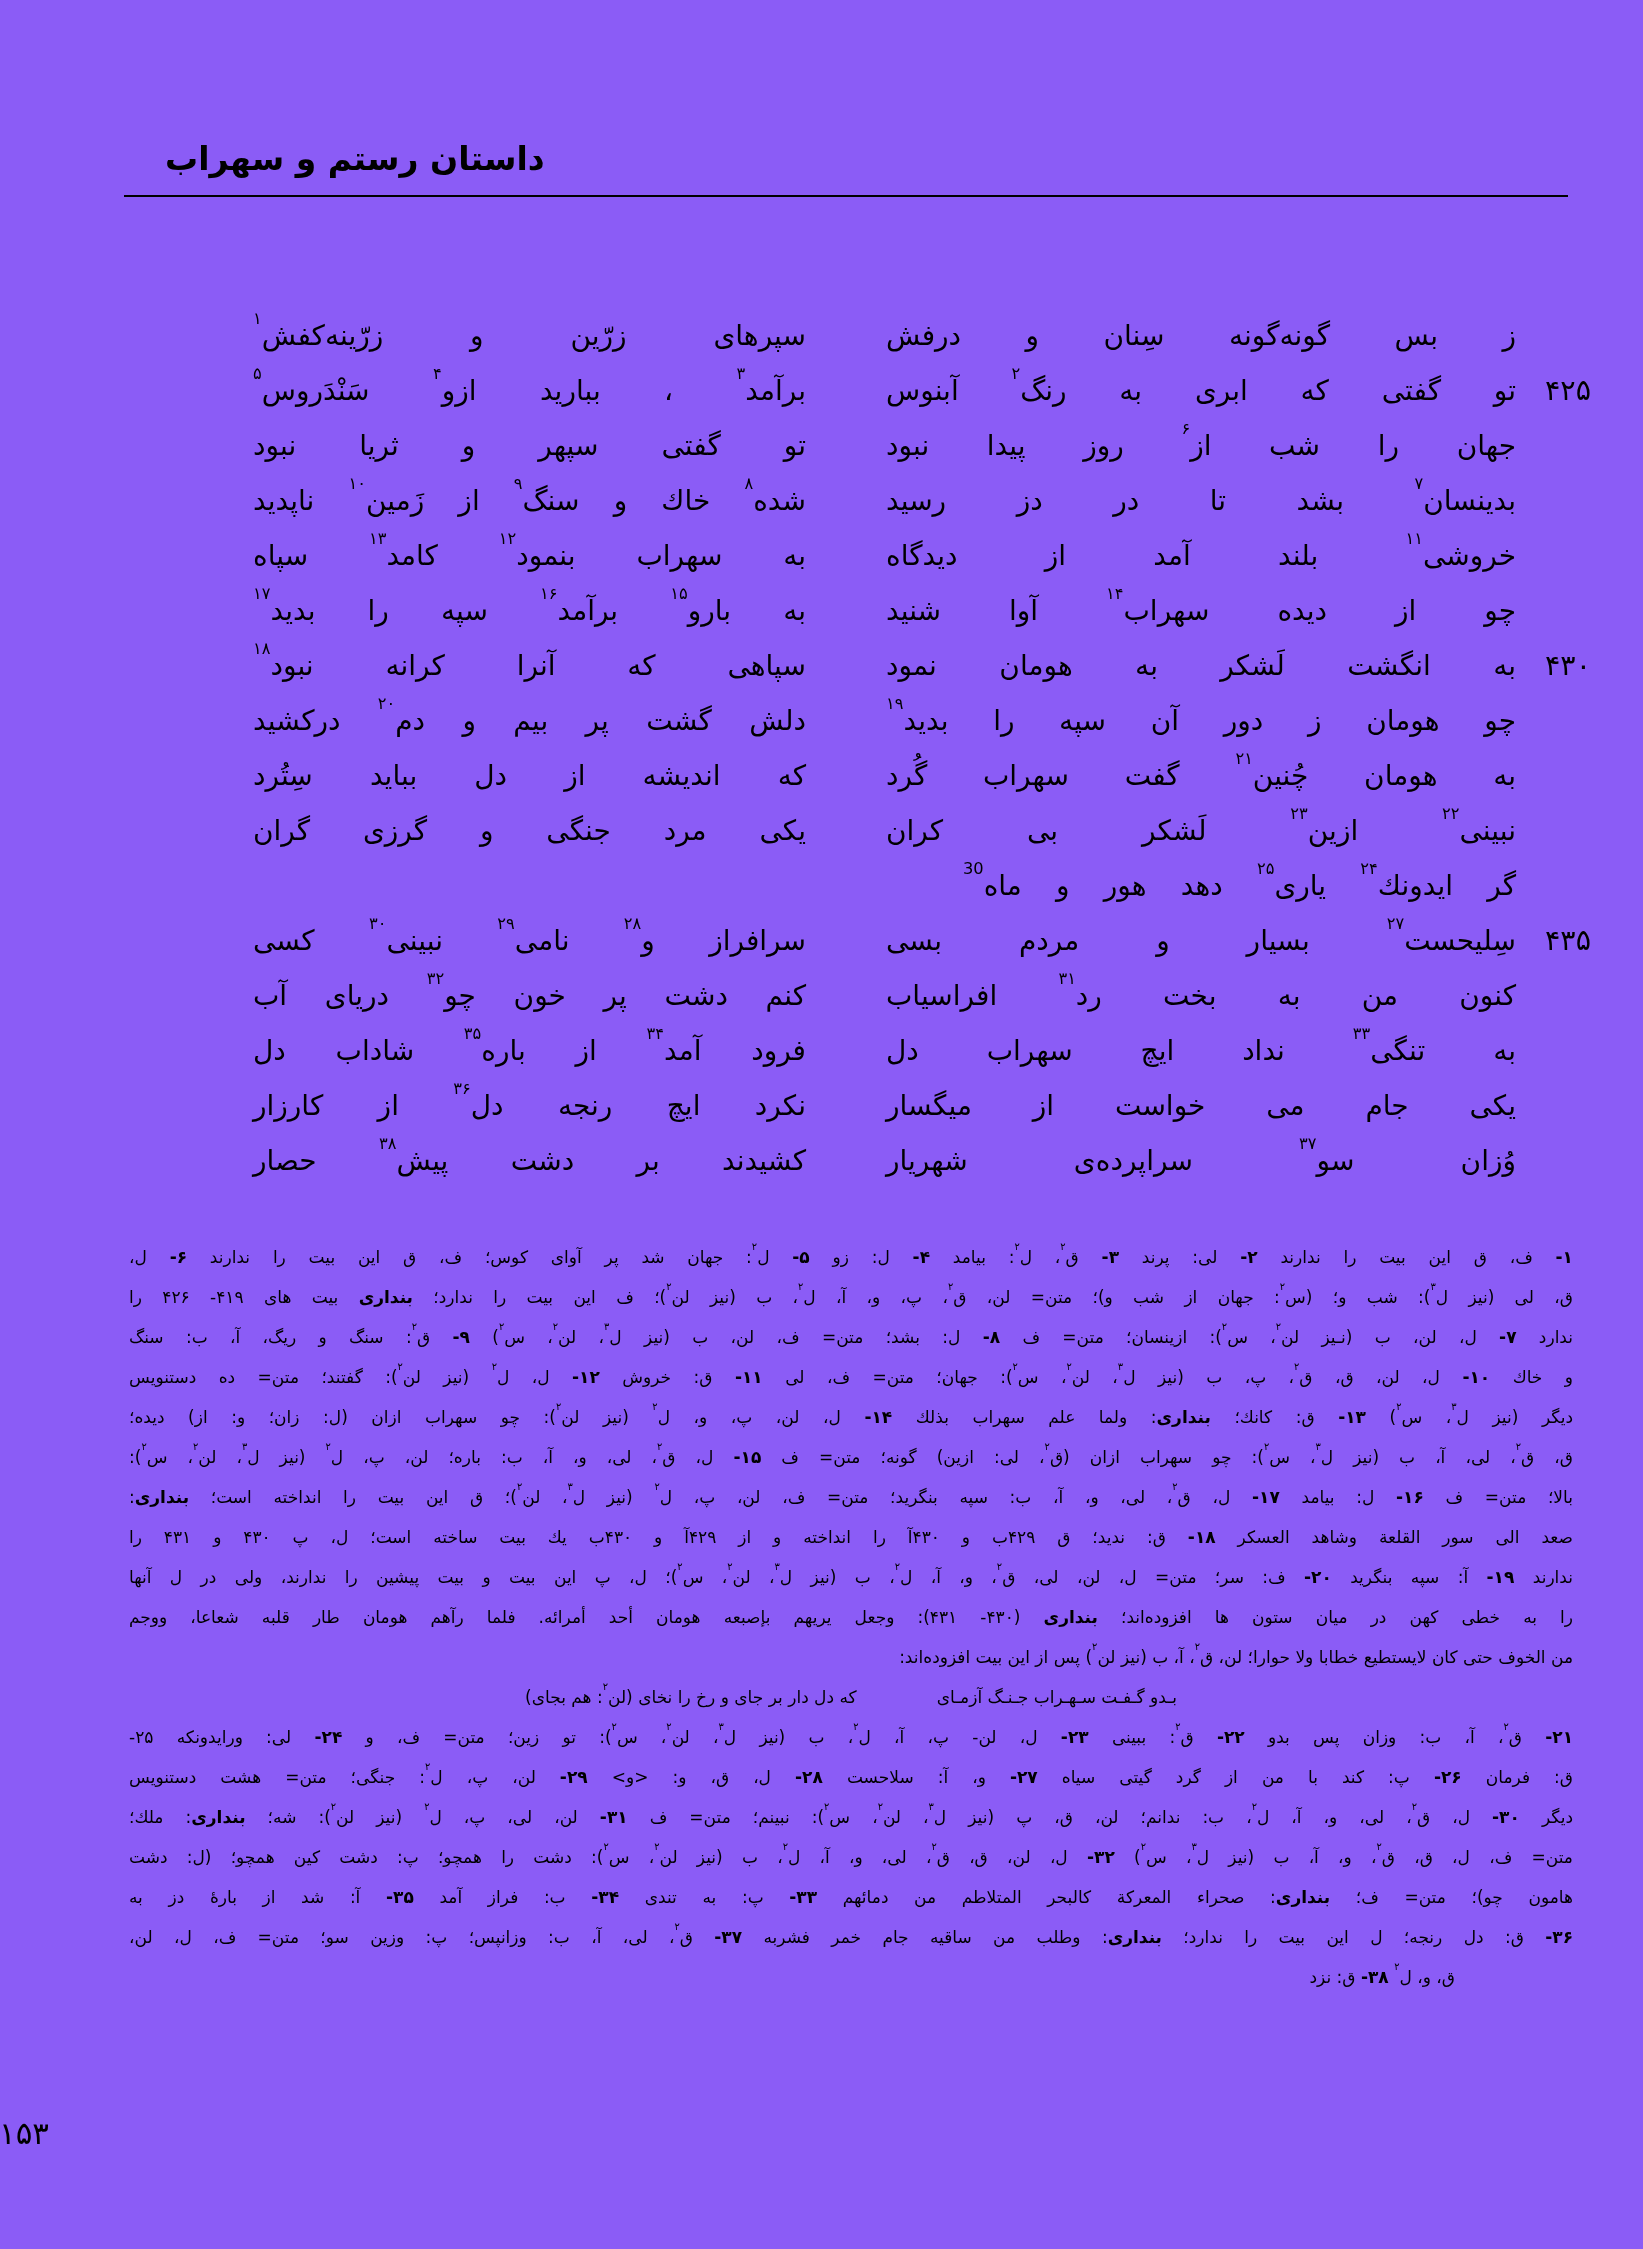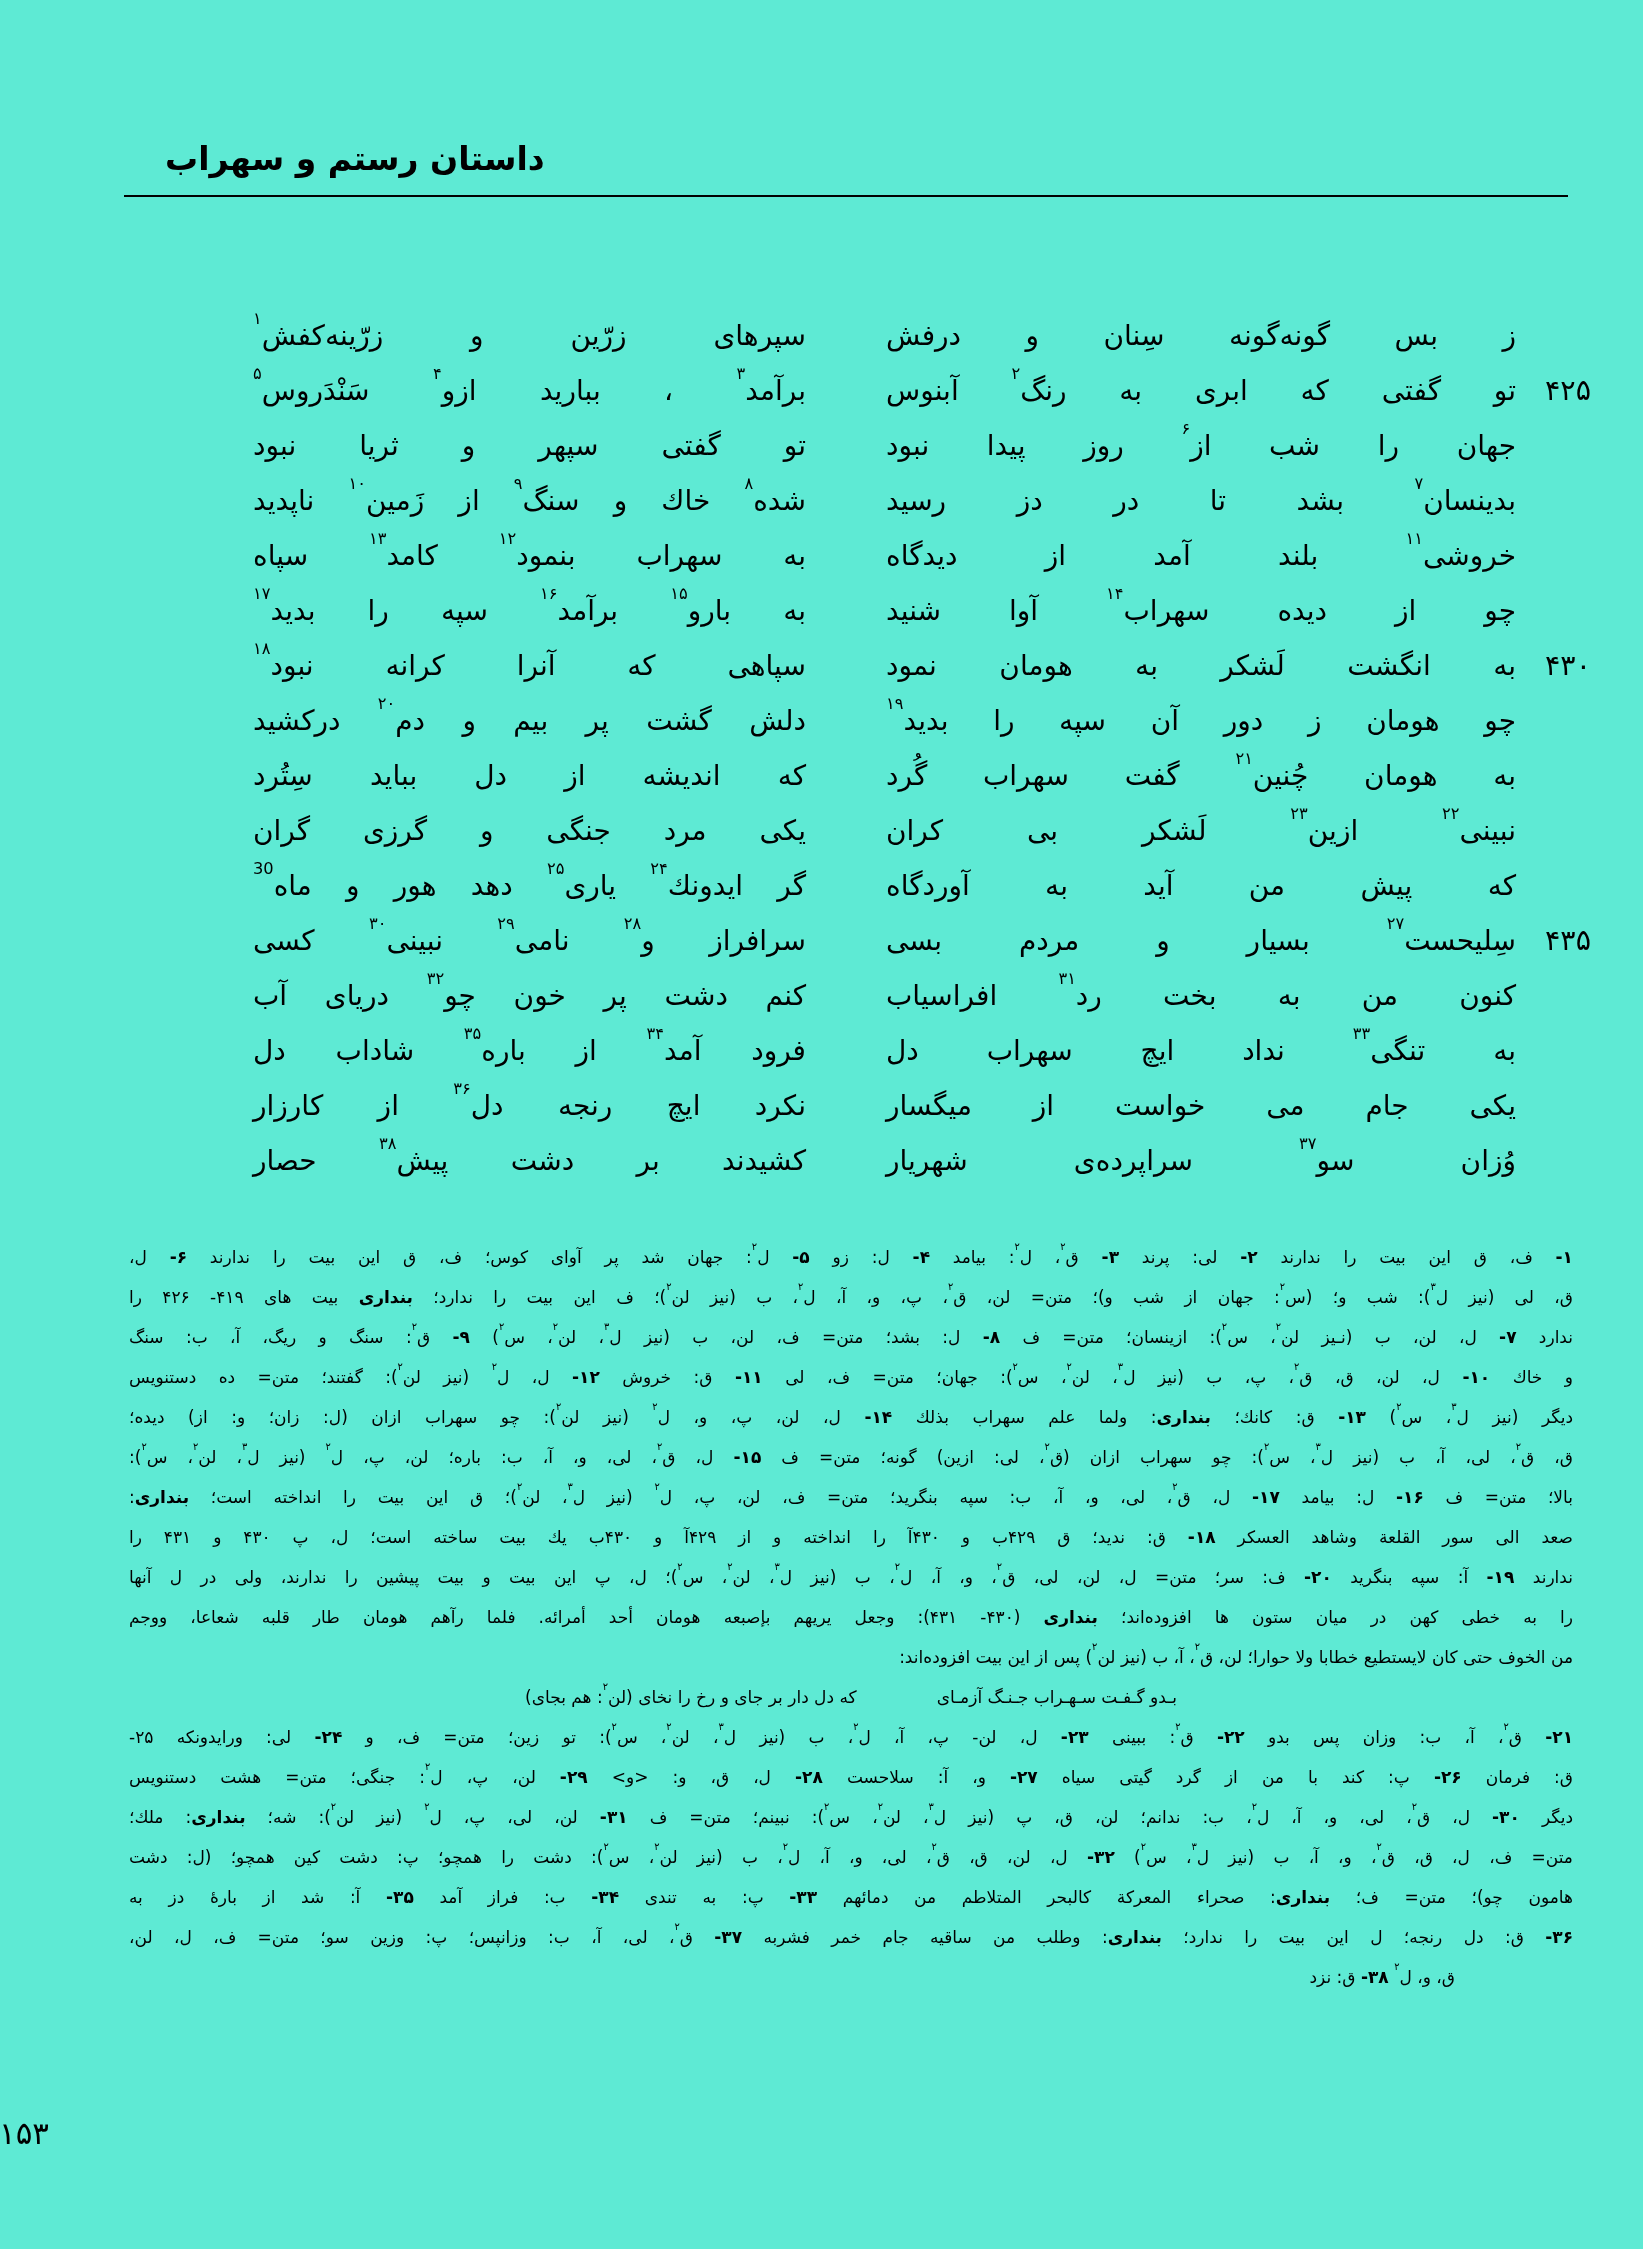--- a/index.html
+++ b/index.html
@@ -1,20 +1,20 @@
 <!DOCTYPE html>
 <html lang="fa" dir="rtl" style="font-size:11px"><head>
 <meta charset="utf-8">
 <style>
   html,body{margin:0;padding:0;background:#e8e8e8;}
   .page{
     position:relative;
     width:1644px;height:2250px;
     margin:0 auto;
-    background:#5eead4;
+    background:#8b5cf6;
     color:#000;
     font-family:"DejaVu Sans","Liberation Sans",sans-serif;
     direction:rtl;
     overflow:hidden;
   }
   .running-title{
     position:absolute;top:139px;left:166px;
     font-size:33px;font-weight:bold;letter-spacing:0.7px;
     white-space:nowrap;
   }
@@ -104,21 +104,20 @@
         <div class="hemi h-right">به هومان چُنین<sup>۲۱</sup> گفت سهراب گُرد</div>
         <div class="hemi h-left">که اندیشه از دل بباید سِتُرد</div>
       </div>
       <div class="vrow">
         <div class="vnum"></div>
         <div class="hemi h-right">نبینی<sup>۲۲</sup> ازین<sup>۲۳</sup> لَشکر بی کران</div>
         <div class="hemi h-left">یکی مرد جنگی و گرزی گران</div>
       </div>
       <div class="vrow">
         <div class="vnum"></div>
-        <div class="hemi h-right">که پیش من آید به آوردگاه</div>
         <div class="hemi h-left">گر ایدونك<sup>۲۴</sup> یاری<sup>۲۵</sup> دهد هور و ماه<sup>30</sup></div>
       </div>
       <div class="vrow">
         <div class="vnum">۴۳۵</div>
         <div class="hemi h-right">سِلیحست<sup>۲۷</sup> بسیار و مردم بسی</div>
         <div class="hemi h-left">سرافراز و<sup>۲۸</sup> نامی<sup>۲۹</sup> نبینی<sup>۳۰</sup> کسی</div>
       </div>
       <div class="vrow">
         <div class="vnum"></div>
         <div class="hemi h-right">کنون من به بخت رد<sup>۳۱</sup> افراسیاب</div>

